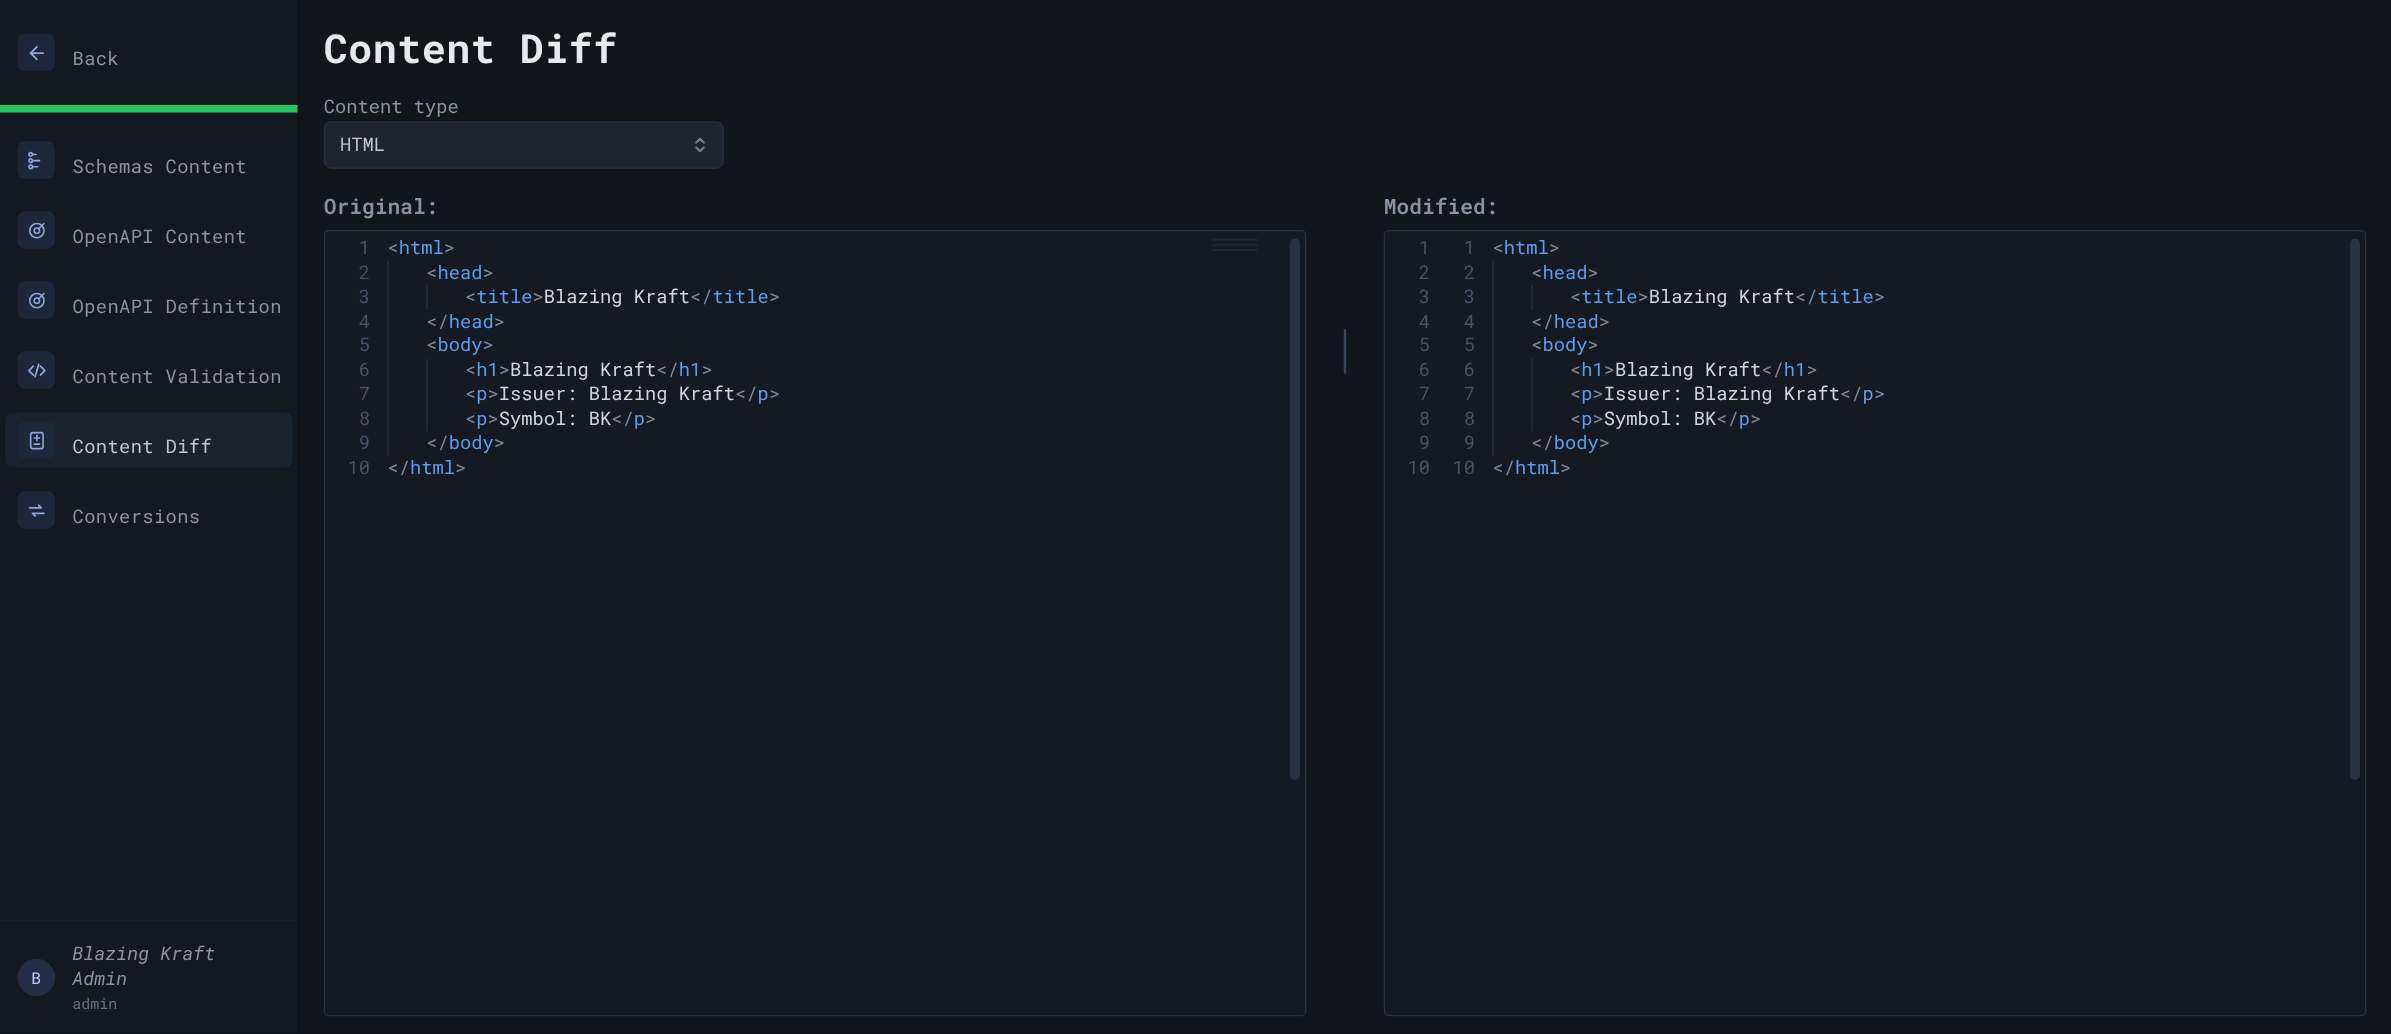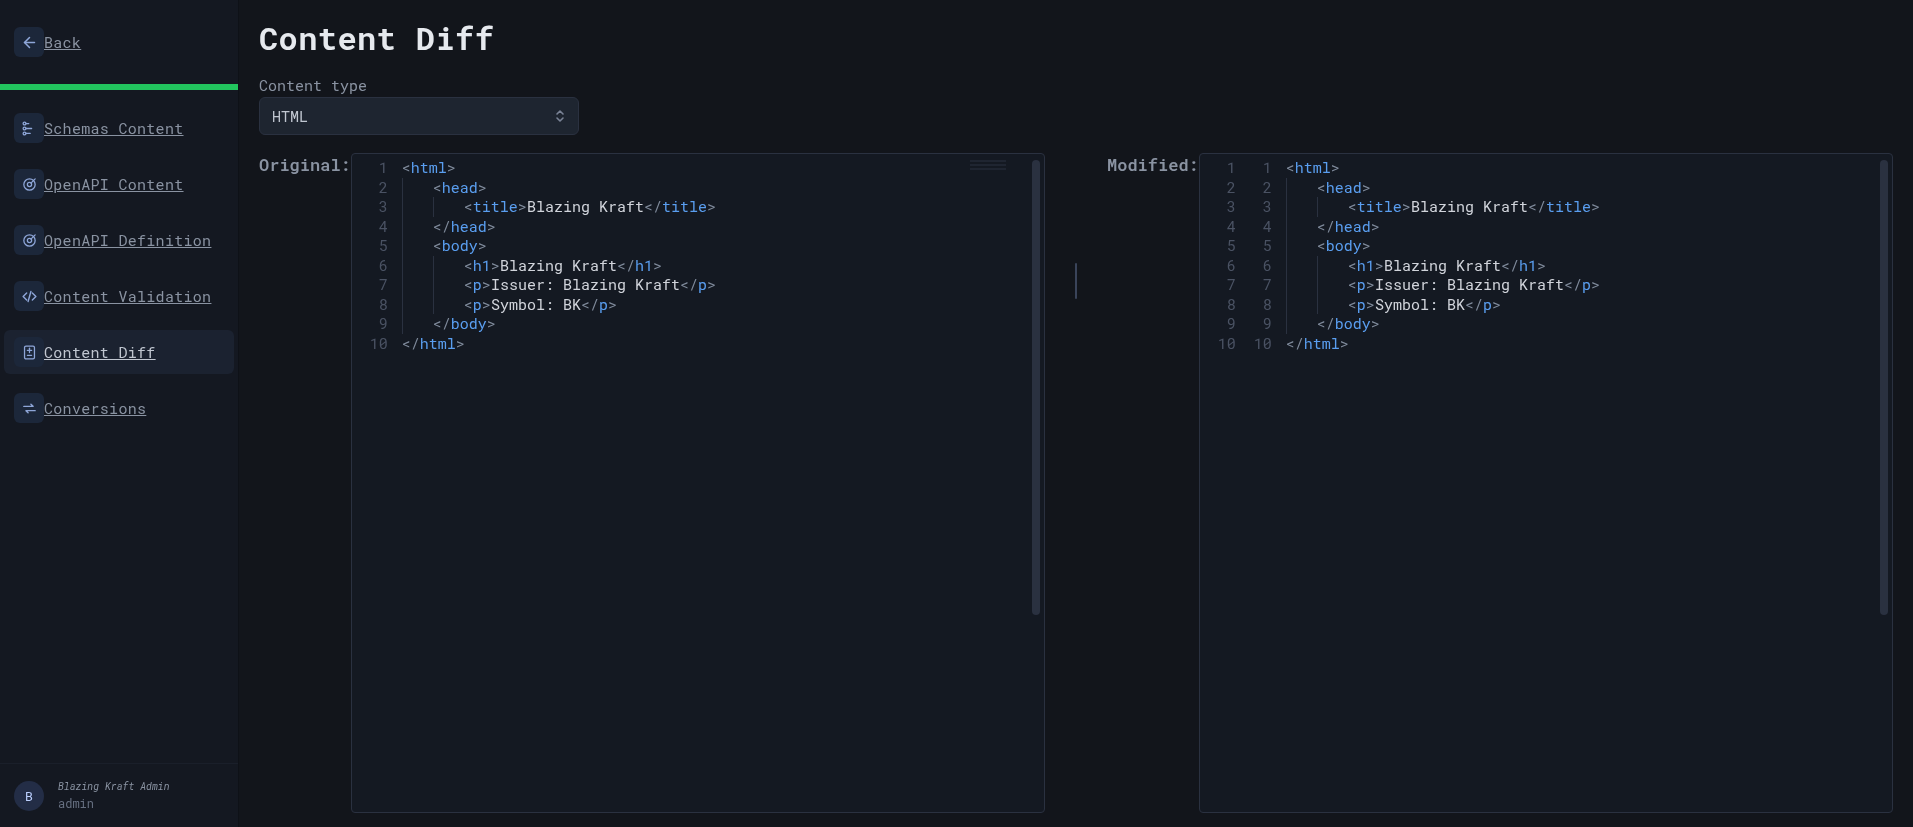--- a/index.html
+++ b/index.html
@@ -52,27 +52,27 @@
     flex: 1 1 auto;
     overflow-y: auto;
     padding: 4px;
     border-top: 6px solid #22c55e;
     border-bottom: 1px solid #1a1f2a;
   }
   .sidebar-bottom { flex: 0 0 auto; }
 
   .sidebar-item {
     display: flex;
-    align-items: center;
+    align-items: flex-end;
+    gap: 14px;
     padding: 7px 10px;
     border-radius: 6px;
     margin: 12px 0;
     cursor: pointer;
     color: var(--text-muted);
-    text-decoration: underline;
   }
   .sidebar-item.active {
     background: var(--bg-sidebar-item-active);
     color: var(--text-normal);
   }
   .sidebar-item .icon-chip {
     width: 30px; height: 30px;
     background: var(--bg-icon-chip);
     border-radius: 6px;
     display: flex; align-items: center; justify-content: center;
@@ -96,21 +96,21 @@
     width: 30px; height: 30px;
     border-radius: 50%;
     background: #232d46;
     color: #bcd0ff;
     display: flex; align-items: center; justify-content: center;
     font-size: 13px;
   }
   .sidebar-user .user-name {
     font-style: italic;
     color: var(--text-muted);
-    font-size: 10px;
+    font-size: 15px;
   }
   .sidebar-user .user-role {
     font-size: 12px;
     color: #666f80;
     margin-top: 2px;
   }
 
   
   .main {
     flex: 1 1 auto;
@@ -153,21 +153,21 @@
   .split {
     display: flex;
     gap: 28px;
     margin-top: 18px;
     flex: 1 1 auto;
     min-height: 0;
   }
   .pane {
     flex: 1 1 0;
     min-width: 0;
-    display: flex; flex-direction: row;
+    display: flex; flex-direction: column;
   }
   .splitter {
     width: 6px;
     position: relative;
     cursor: col-resize;
   }
   .splitter::before {
     content: '';
     position: absolute;
     left: 2px; width: 2px;

